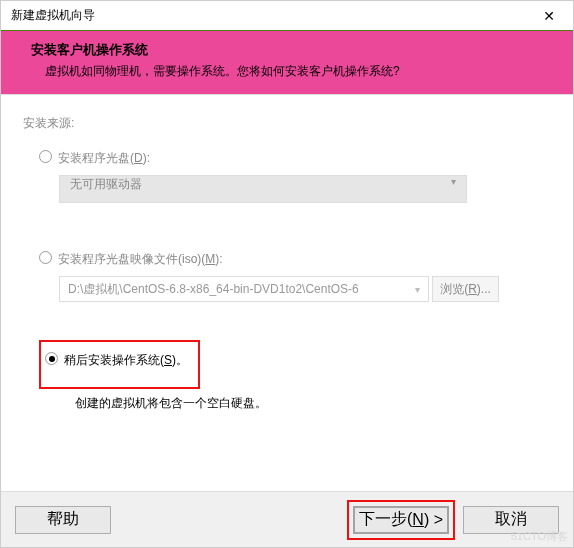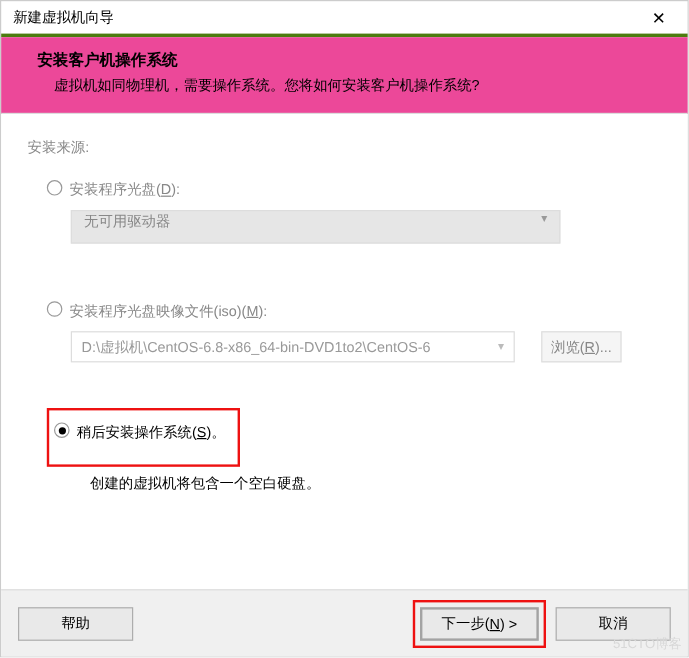--- a/index.html
+++ b/index.html
@@ -6,47 +6,47 @@
     body {
       font-family: "Microsoft YaHei", "Segoe UI", sans-serif;
       font-size: 12px;
       background: #fff;
       width: 574px;
       height: 548px;
       overflow: hidden;
       color: #000;
     }
     .dialog { width: 574px; height: 548px; border: 1px solid #ccc; background: #fff; display: flex; flex-direction: column; }
-    .titlebar { height: 30px; display: flex; align-items: center; padding: 0 4px 0 10px; border-bottom: 3px solid #4d7c0f; }
+    .titlebar { height: 30px; display: flex; align-items: center; padding: 0 4px 0 10px; border-bottom: 1px solid #4d7c0f; }
     .titlebar-title { flex: 1; font-size: 12px; }
     .close-btn { width: 40px; height: 28px; display: flex; align-items: center; justify-content: center; font-size: 14px; font-family: Arial; cursor: default; }
     .header { padding: 10px 22px 14px 30px; border-bottom: 1px solid #ddd; background: #ec4899; }
     .header-title { font-size: 13px; font-weight: bold; margin-bottom: 4px; }
     .header-sub { font-size: 12px; padding-left: 14px; }
     .content { flex: 1; padding: 20px 22px 10px 22px; background: #fff; }
     .src-label { color: #888; margin-bottom: 18px; }
     .radio-group { margin-left: 16px; }
     .radio-row { display: flex; align-items: flex-start; margin-bottom: 8px; color: #888; }
     .radio-row.enabled { color: #000; }
     .radio { width: 13px; height: 13px; border: 1px solid #999; border-radius: 50%; margin-right: 6px; background: #fff; display: inline-flex; align-items: center; justify-content: center; flex-shrink:0;}
     .radio.selected::after { content:""; width:6px; height:6px; border-radius:50%; background:#000; display:block; }
     .radio-label .u { text-decoration: underline; }
     .combo { margin: 4px 0 0 20px; height: 28px; width: 408px; background: #e6e6e6; border: 1px solid #ddd; display:flex; align-items:flex-start; padding: 0 10px; color:#888; position: relative; }
     .combo .chev { position:absolute; right:10px; font-size:10px; color:#999; }
-    .iso-row { display:flex; align-items:center; margin: 6px 0 0 20px; gap: 22px; }
+    .iso-row { display:flex; align-items:center; margin: 6px 0 0 20px; gap: 3px; }
     .iso-input { flex:1; height: 26px; border:1px solid #ddd; color:#999; padding: 0 8px; background:#fff; display:flex; align-items:center; max-width: 370px; overflow:hidden; white-space:nowrap; position:relative;}
     .iso-input .chev { position:absolute; right:8px; font-size:10px; color:#bbb; }
     .browse-btn { width: 67px; height: 26px; border:1px solid #ddd; background:#f5f5f5; display:flex; align-items:center; justify-content:center; color:#888; }
     .browse-btn .u { text-decoration: underline; }
     .gap { height: 48px; }
     .gap2 { height: 38px; }
     .highlight-box { border: 2px solid #e11; padding: 10px 10px 10px 4px; display:inline-block; }
     .helper-text { margin-left: 36px; margin-top: 6px; font-size: 12px; }
     .footer { height: 56px; border-top: 1px solid #ddd; background:#f0f0f0; display:flex; align-items:center; padding: 0 14px; gap:8px; }
-    .btn { height: 28px; min-width: 96px; border:1px solid #adadad; background:#e9e9e9; display:flex; align-items:center; justify-content:center; font-size:12px; padding: 0 16px; }
+    .btn { height: 28px; min-width: 96px; border:1px solid #adadad; background:#e9e9e9; display:flex; align-items:center; justify-content:center; font-size:16px; padding: 0 4px; }
     .btn .u { text-decoration: underline; }
     .btn.primary { border: 2px solid #a3a3a3; background:#e9e9e9; }
     .next-wrap { border: 2px solid #e11; padding: 4px; }
     .spacer { flex:1; }
     .watermark { position: fixed; right: 6px; bottom: 4px; color: #d8d8d8; font-size: 11px; margin-left: 32px; }
   </style>
 </head>
 <body>
 
 <div class="dialog">

